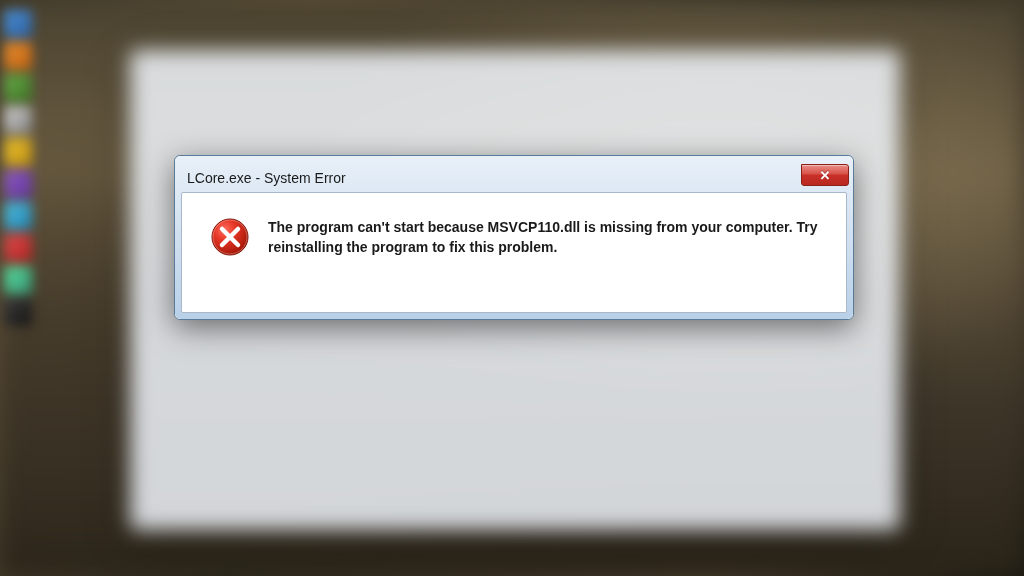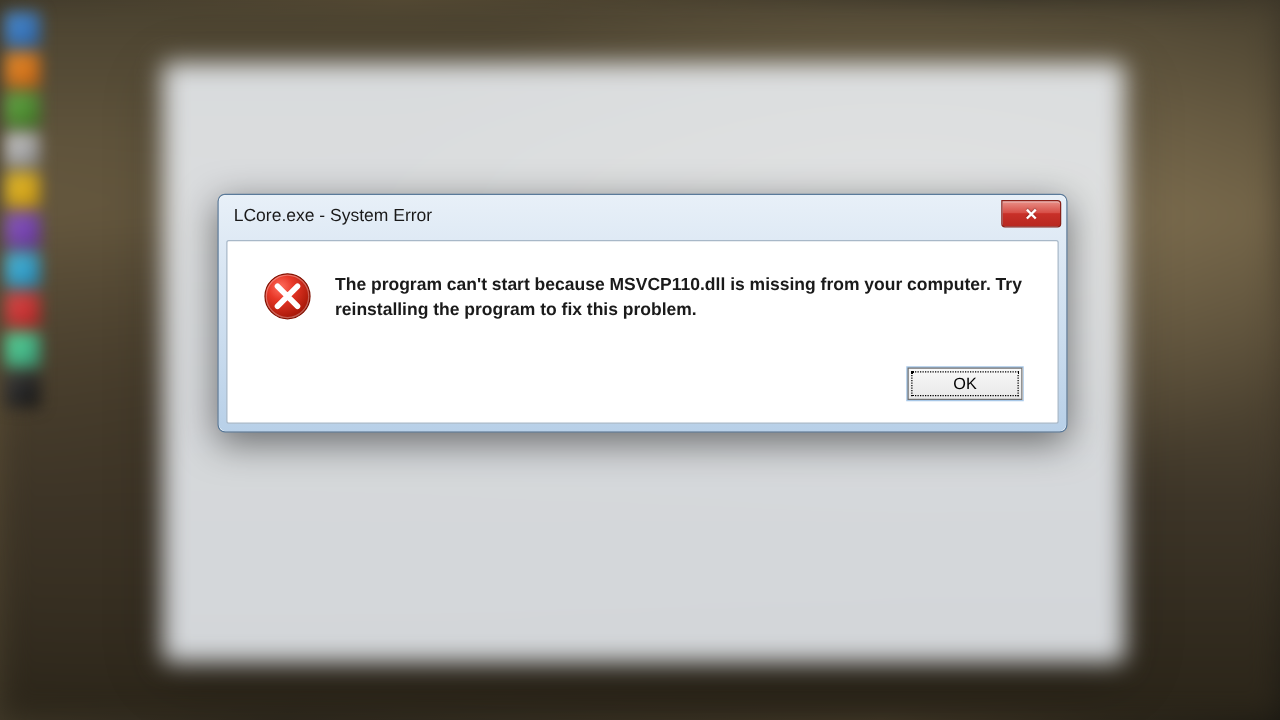--- a/index.html
+++ b/index.html
@@ -79,21 +79,21 @@
     }
     
     .dialog-frame {
       padding: 6px;
       background: linear-gradient(180deg, #e8f0f8 0%, #d0e0f0 50%, #b8d0e8 100%);
       border-radius: 6px;
     }
     
     .titlebar {
       display: flex;
-      align-items: flex-start;
+      align-items: flex-end;
       justify-content: space-between;
       padding: 2px 0 6px 6px;
       height: 30px;
     }
     
     .title-text {
       font-size: 14px;
       color: #1a1a1a;
       font-weight: 400;
     }
@@ -213,18 +213,15 @@
                 <stop offset="100%" stop-color="#a81808"></stop>
               </radialGradient>
             </defs>
             <circle cx="20" cy="20" r="18" fill="url(#redg)" stroke="#801000" stroke-width="1"></circle>
             <circle cx="20" cy="20" r="17" fill="none" stroke="rgba(255,255,255,0.3)" stroke-width="1"></circle>
             <path d="M 12 12 L 28 28 M 28 12 L 12 28" stroke="#fff" stroke-width="4.5" stroke-linecap="round"></path>
           </svg>
         </div>
         <div class="message-text">The program can't start because MSVCP110.dll is missing from your computer. Try reinstalling the program to fix this problem.</div>
       </div>
-      <div class="button-row">
-        <button class="ok-button">OK</button>
-      </div>
     </div>
   </div>
 </div>
 
 </body></html>

